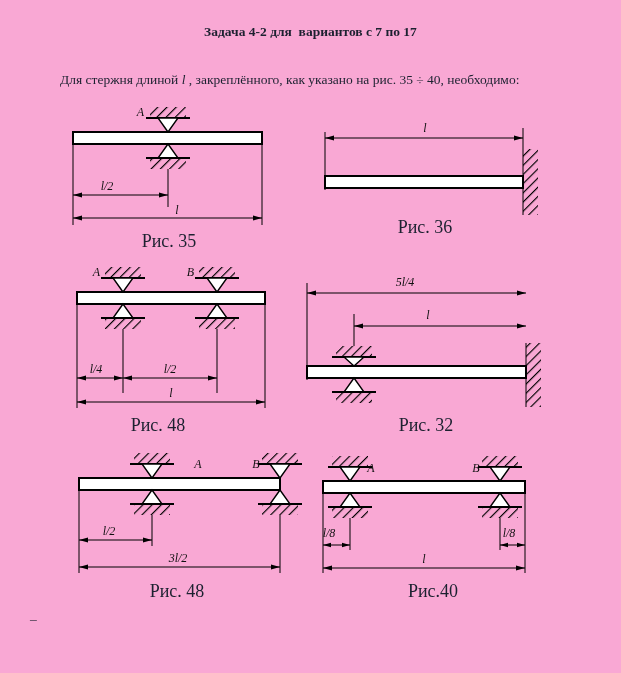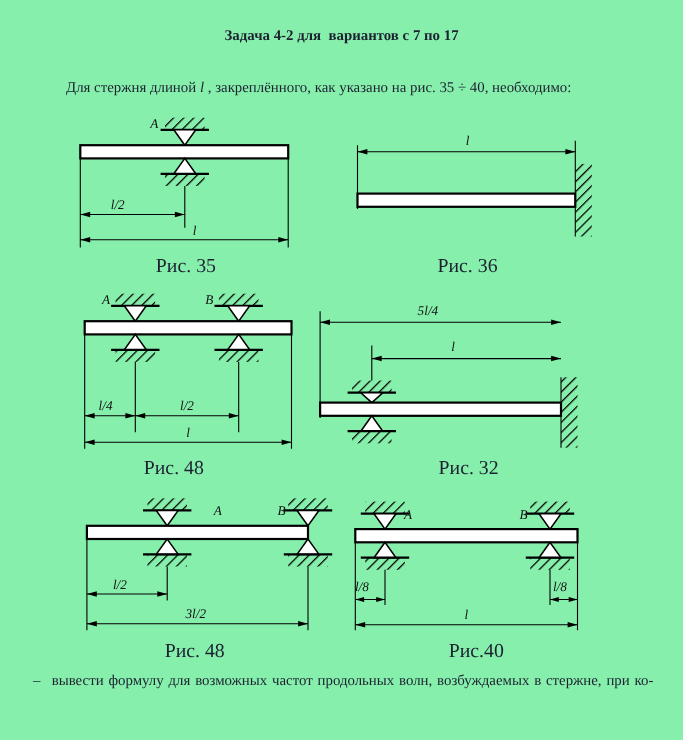--- a/index.html
+++ b/index.html
@@ -1,16 +1,16 @@
 <!DOCTYPE html>
 <html><head>
 <meta charset="utf-8">
 <style>
   html,body{margin:0;padding:0;background:#ffffff;}
-  #page{position:relative;width:621px;height:673px;background:#86efac;overflow:hidden;
+  #page{position:relative;width:621px;height:673px;background:#f9a8d4;overflow:hidden;
         font-family:"Liberation Serif",serif;color:#1c2130;}
   .title{position:absolute;left:0;top:24px;width:621px;text-align:center;
          font-weight:bold;font-size:13.5px;white-space:pre-wrap;}
   .intro{position:absolute;left:60px;top:72px;font-size:13.5px;white-space:pre-wrap;}
   .intro .v{font-style:italic;}
   .fig{position:absolute;}
   .fig-caption{position:absolute;font-size:18px;transform:translateX(-50%);white-space:pre;}
   svg .thin{stroke:#000;stroke-width:1;fill:none;}
   svg .thick{stroke:#000;stroke-width:2;fill:none;}
   svg .rod{fill:#fff;stroke:#000;stroke-width:2;}
@@ -85,21 +85,21 @@
         <text x="112" y="24" text-anchor="middle">l</text>
       </g>
       <line class="thin" x1="12" y1="24" x2="12" y2="82"></line>
       <rect class="rod" x="12" y="68" width="198" height="12"></rect>
       <g>
         <line class="thin" x1="210" y1="20" x2="210" y2="107"></line>
         <rect class="hatch" x="210" y="41" width="15" height="66"></rect>
       </g>
     </svg>
   </div>
-  <div class="fig-caption" style="left:425px;top:231px">Рис. 36</div>
+  <div class="fig-caption" style="left:425px;top:217px">Рис. 36</div>
 
   <div class="fig" style="left:63px;top:260px">
     <svg width="235" height="152">
       <g>
         <rect class="hatch" x="42" y="7" width="36" height="11"></rect>
         <line class="thick" x1="38" y1="18" x2="82" y2="18"></line>
         <polygon class="tri" points="60,32 50,18 70,18"></polygon>
       </g>
       <text x="37" y="16" text-anchor="end">A</text>
       <g>
@@ -140,21 +140,21 @@
       <g>
         <line class="thin" x1="14" y1="142" x2="202" y2="142"></line>
         <polygon class="arr" points="14,142 23,139.5 23,144.5"></polygon>
         <polygon class="arr" points="202,142 193,139.5 193,144.5"></polygon>
         <text x="108" y="137" text-anchor="middle">l</text>
       </g>
     </svg>
   </div>
   <div class="fig-caption" style="left:158px;top:415px">Рис. 48</div>
 
-  <div class="fig" style="left:284px;top:260px">
+  <div class="fig" style="left:300px;top:260px">
     <svg width="245" height="152">
       <g>
         <line class="thin" x1="7" y1="33" x2="226" y2="33"></line>
         <polygon class="arr" points="7,33 16,30.5 16,35.5"></polygon>
         <polygon class="arr" points="226,33 217,30.5 217,35.5"></polygon>
         <text x="105" y="26" text-anchor="middle">5l/4</text>
       </g>
       <line class="thin" x1="7" y1="23" x2="7" y2="120"></line>
       <g>
         <line class="thin" x1="54" y1="66" x2="226" y2="66"></line>
@@ -275,17 +275,16 @@
         <polygon class="arr" points="212,122 203,119.5 203,124.5"></polygon>
         <text x="111" y="117" text-anchor="middle">l</text>
       </g>
     </svg>
   </div>
   <div class="fig-caption" style="left:433px;top:581px">Рис.40</div>
 
   <div class="task">
     <span class="dash">–</span>
     <div class="lines">
-      <div class="l1">вывести формулу для возможных частот продольных волн, возбуждаемых в стержне, при ко-</div>
     </div>
   </div>
 
 </div>
 
 </body></html>

